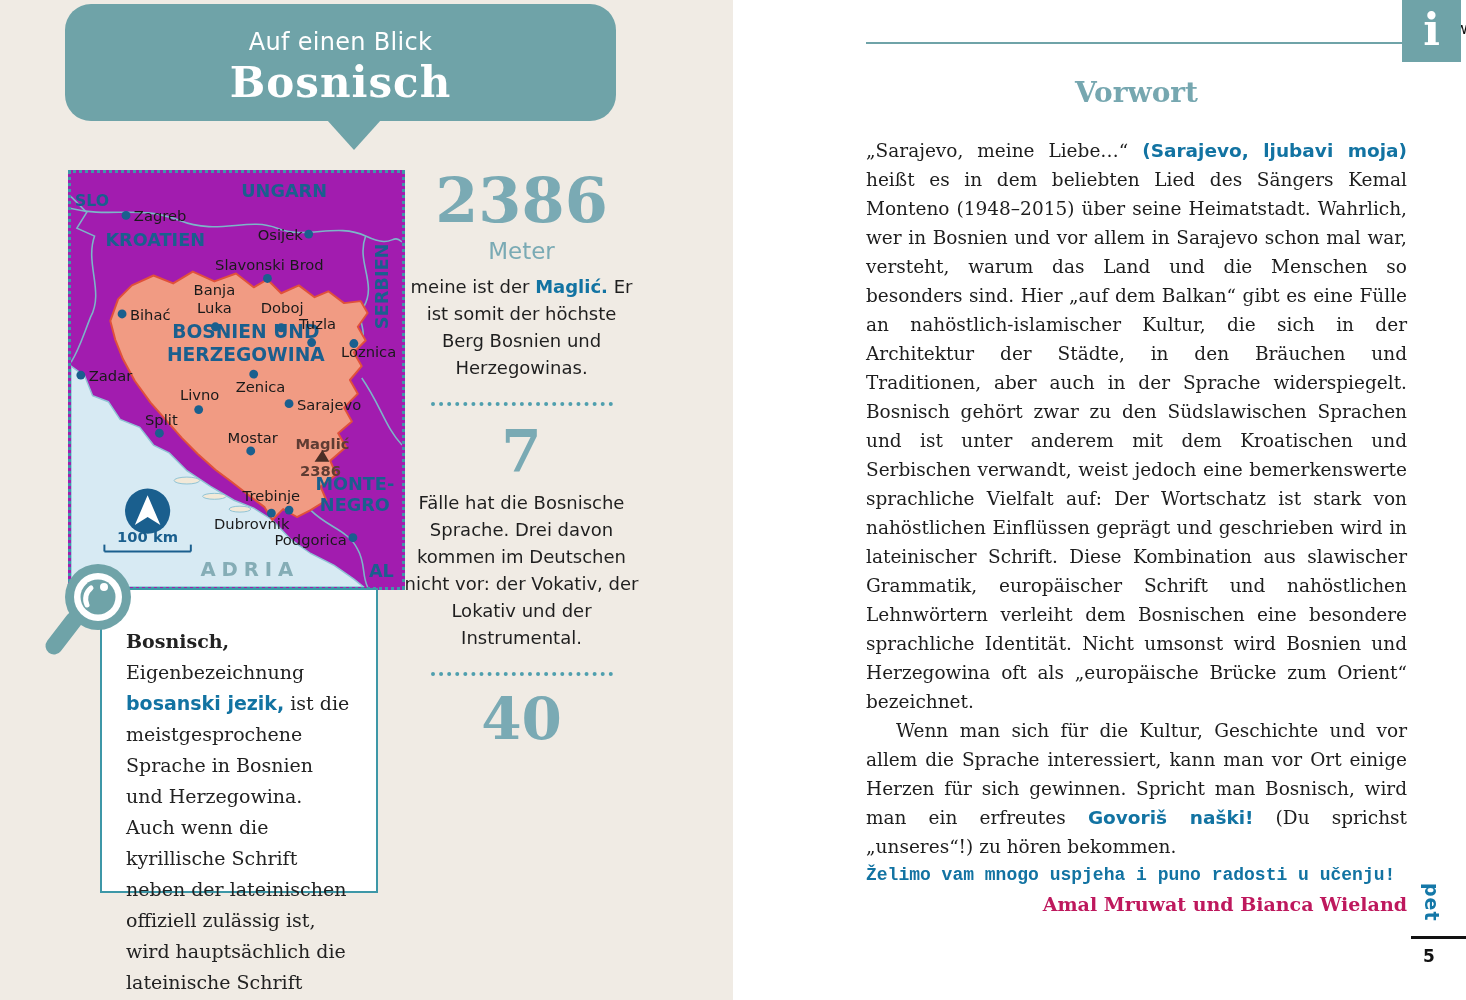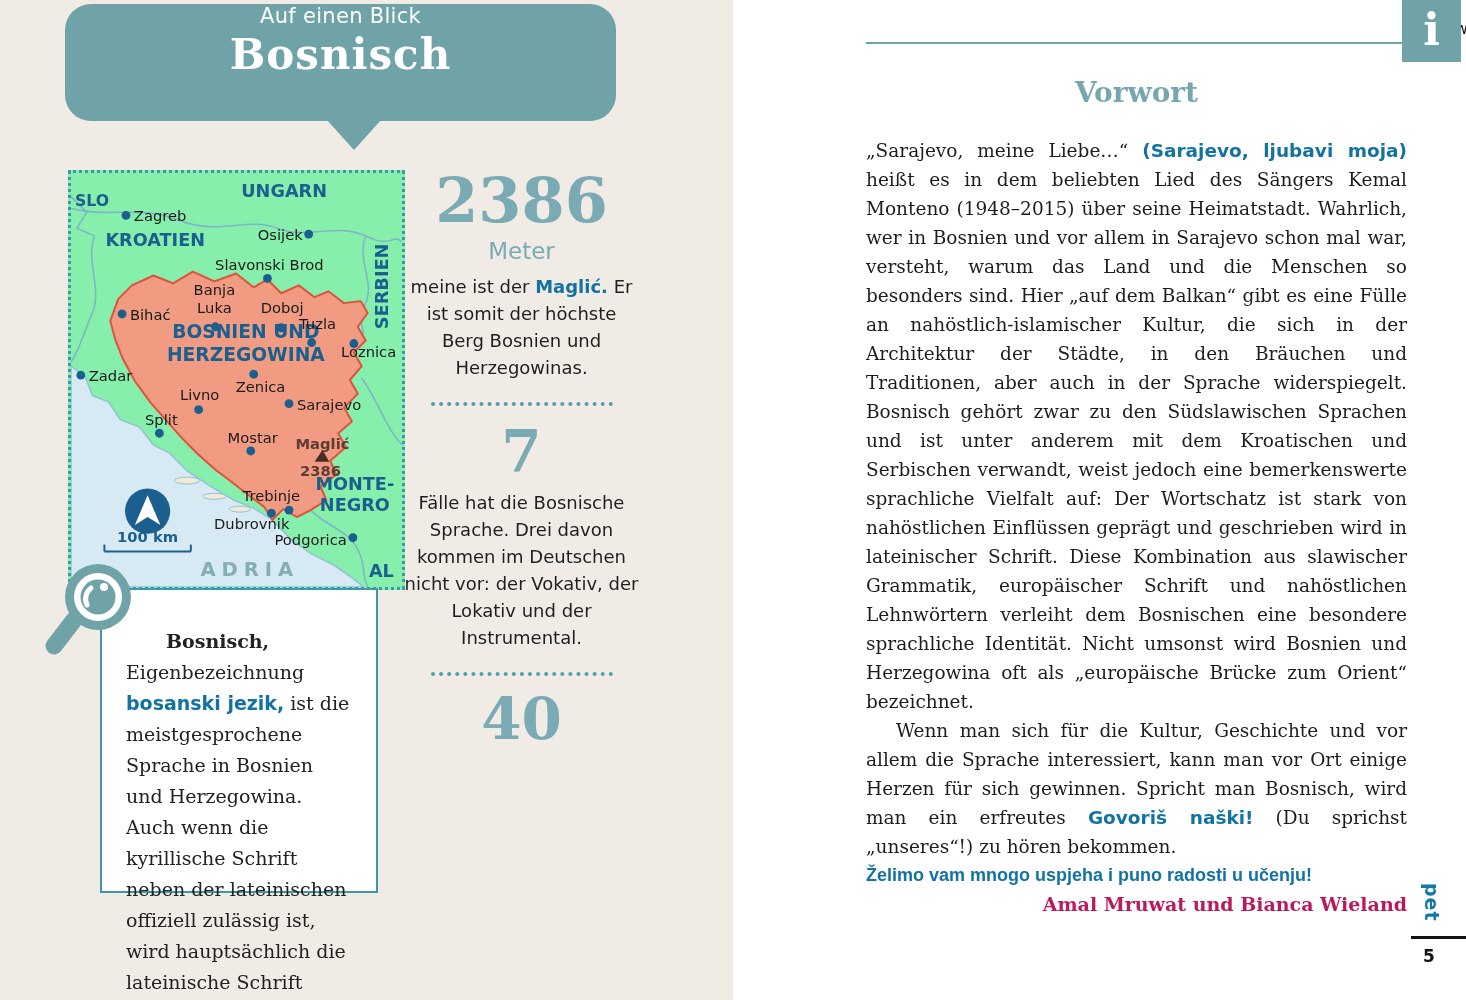--- a/index.html
+++ b/index.html
@@ -7,26 +7,26 @@
        font-family:"DejaVu Sans","Liberation Sans",sans-serif;-webkit-font-smoothing:antialiased;}
   .page{position:absolute;top:0;height:1000px;}
   #page-left{left:0;width:733px;background:#f0ebe4;}
   #page-right{left:733px;width:832px;background:#ffffff;}
 
   
   .bubble{position:absolute;left:65px;top:4px;width:551px;height:117px;background:#6fa3a8;
           border-radius:26px;text-align:center;color:#fff;}
   .bubble:after{content:"";position:absolute;left:262px;top:116px;width:0;height:0;
           border-left:27px solid transparent;border-right:27px solid transparent;border-top:30px solid #6fa3a8;}
-  .bubble .eyebrow{font-size:21px;letter-spacing:.3px;}
+  .bubble .eyebrow{padding-top:24px;font-size:24px;letter-spacing:.3px;}
   .bubble .title{font-family:"DejaVu Serif","Liberation Serif",serif;font-weight:700;font-size:42px;
           letter-spacing:1px;margin-top:2px;}
 
   .mapbox{position:absolute;left:68px;top:170px;width:337px;height:420px;box-sizing:border-box;
-          border:3px dotted #3f98a8;background:#86efac;}
+          border:3px dotted #3f98a8;background:#a21caf;}
   .mapbox svg{display:block;}
   text{font-family:"DejaVu Sans","Liberation Sans",sans-serif;}
   .city-lbl{font-size:15px;fill:#1a1a1a;}
   .region-lbl{font-size:18px;font-weight:700;fill:#1a5f8e;}
   .small-region{font-size:16px;}
   .big-region{font-size:19px;}
   .peak-lbl{font-size:15px;font-weight:700;fill:#5f3c33;}
   .adria-lbl{font-size:20px;font-weight:700;fill:#85adb6;letter-spacing:6px;}
   .scale-lbl{font-size:15px;font-weight:700;fill:#1a5f8e;}
 
@@ -37,37 +37,37 @@
            font-family:"DejaVu Serif","Liberation Serif",serif;font-size:19px;line-height:31px;color:#222;}
 
   .facts{position:absolute;left:403px;top:170px;width:237px;text-align:center;color:#1f1f1f;}
   .fact-num{font-family:"DejaVu Serif","Liberation Serif",serif;font-weight:700;color:#7aaab4;line-height:1;}
   .n1{font-size:62px;} .n2{font-size:58px;margin-top:16px;} .n3{font-size:58px;margin-top:14px;}
   .fact-unit{font-size:23px;color:#7aaab4;margin-top:6px;}
   .fact-text{font-size:18px;line-height:27px;margin-top:9px;}
   .divider{width:182px;margin:21px auto 0 auto;border-top:4px dotted #4f9fae;height:0;}
 
   .bb{color:#1273a2;font-weight:700;font-family:"DejaVu Sans","Liberation Sans",sans-serif;}
-  .bs{font-weight:700;margin-left:40px;}
+  .bs{font-weight:700;}
 
   
   .rp-header-label{position:absolute;top:20px;right:76px;font-size:15px;color:#111;}
   .rp-header-line{position:absolute;left:133px;top:42px;width:541px;height:2px;background:#6fa3a8;}
   .rp-tab{position:absolute;left:669px;top:0;width:59px;height:62px;background:#6fa3a8;color:#fff;
           text-align:center;font-family:"DejaVu Serif","Liberation Serif",serif;font-weight:700;
           font-size:44px;line-height:60px;}
   .rp-title{position:absolute;left:133px;top:76px;width:541px;text-align:center;
           font-family:"DejaVu Serif","Liberation Serif",serif;font-weight:700;font-size:28px;color:#76a7b0;}
   .rp-body{position:absolute;left:133px;top:136px;width:541px;
           font-family:"DejaVu Serif","Liberation Serif",serif;font-size:18.5px;line-height:29px;
           color:#1d1d1d;text-align:justify;}
   .rp-body p{margin:0;}
   .rp-body p.indent{text-indent:30px;}
   .closing{margin-top:26px;text-align:left;}
-  .closing-blue{font-family:Liberation Sans, sans-serif;font-weight:700;font-size:18px;color:#1273a2;}
+  .closing-blue{font-family:Liberation Mono, monospace;font-weight:700;font-size:18px;color:#1273a2;}
   .closing-black{margin-top:3px;}
   .signature{margin-top:30px;text-align:right;font-weight:700;color:#be185d;font-size:19px;}
   .side-word{position:absolute;left:688px;top:883px;writing-mode:vertical-rl;
           font-weight:700;font-size:19px;color:#1478a8;letter-spacing:1px;}
   .page-rule{position:absolute;left:678px;top:936px;width:55px;height:3px;background:#111;}
   .page-num{position:absolute;left:690px;top:946px;font-weight:700;font-size:17px;color:#111;}
 </style>
 </head>
 <body>
 

